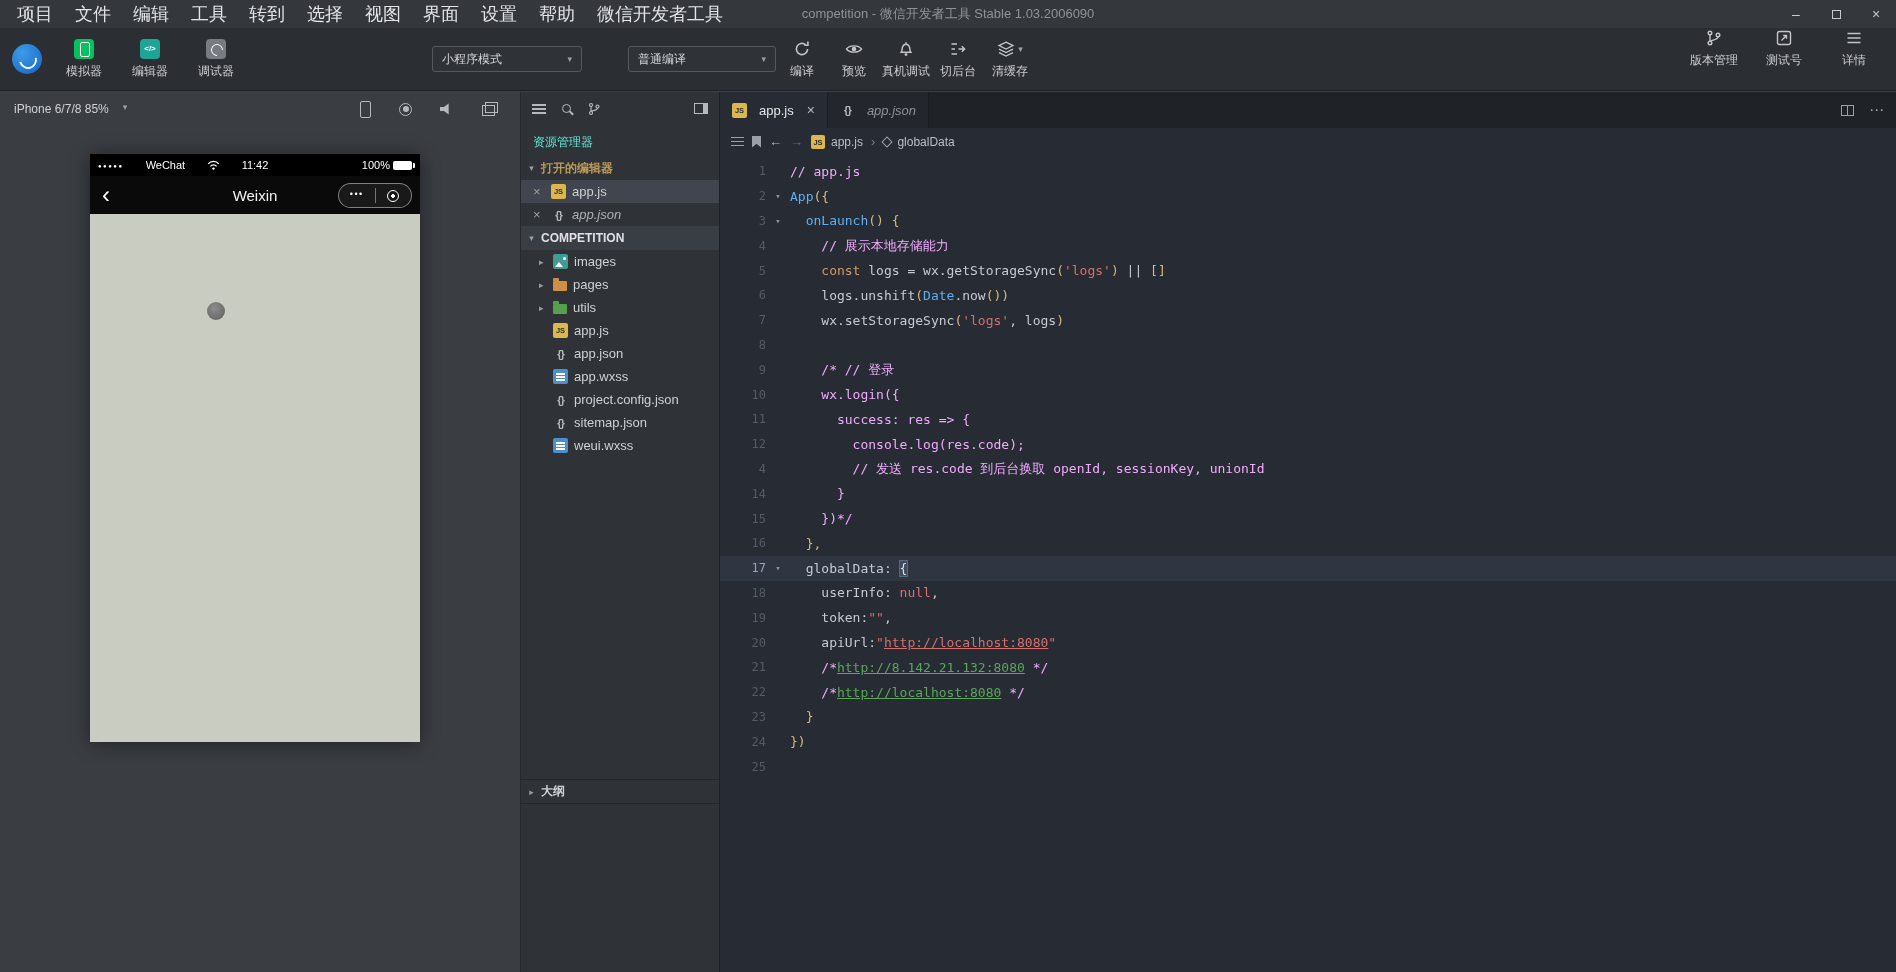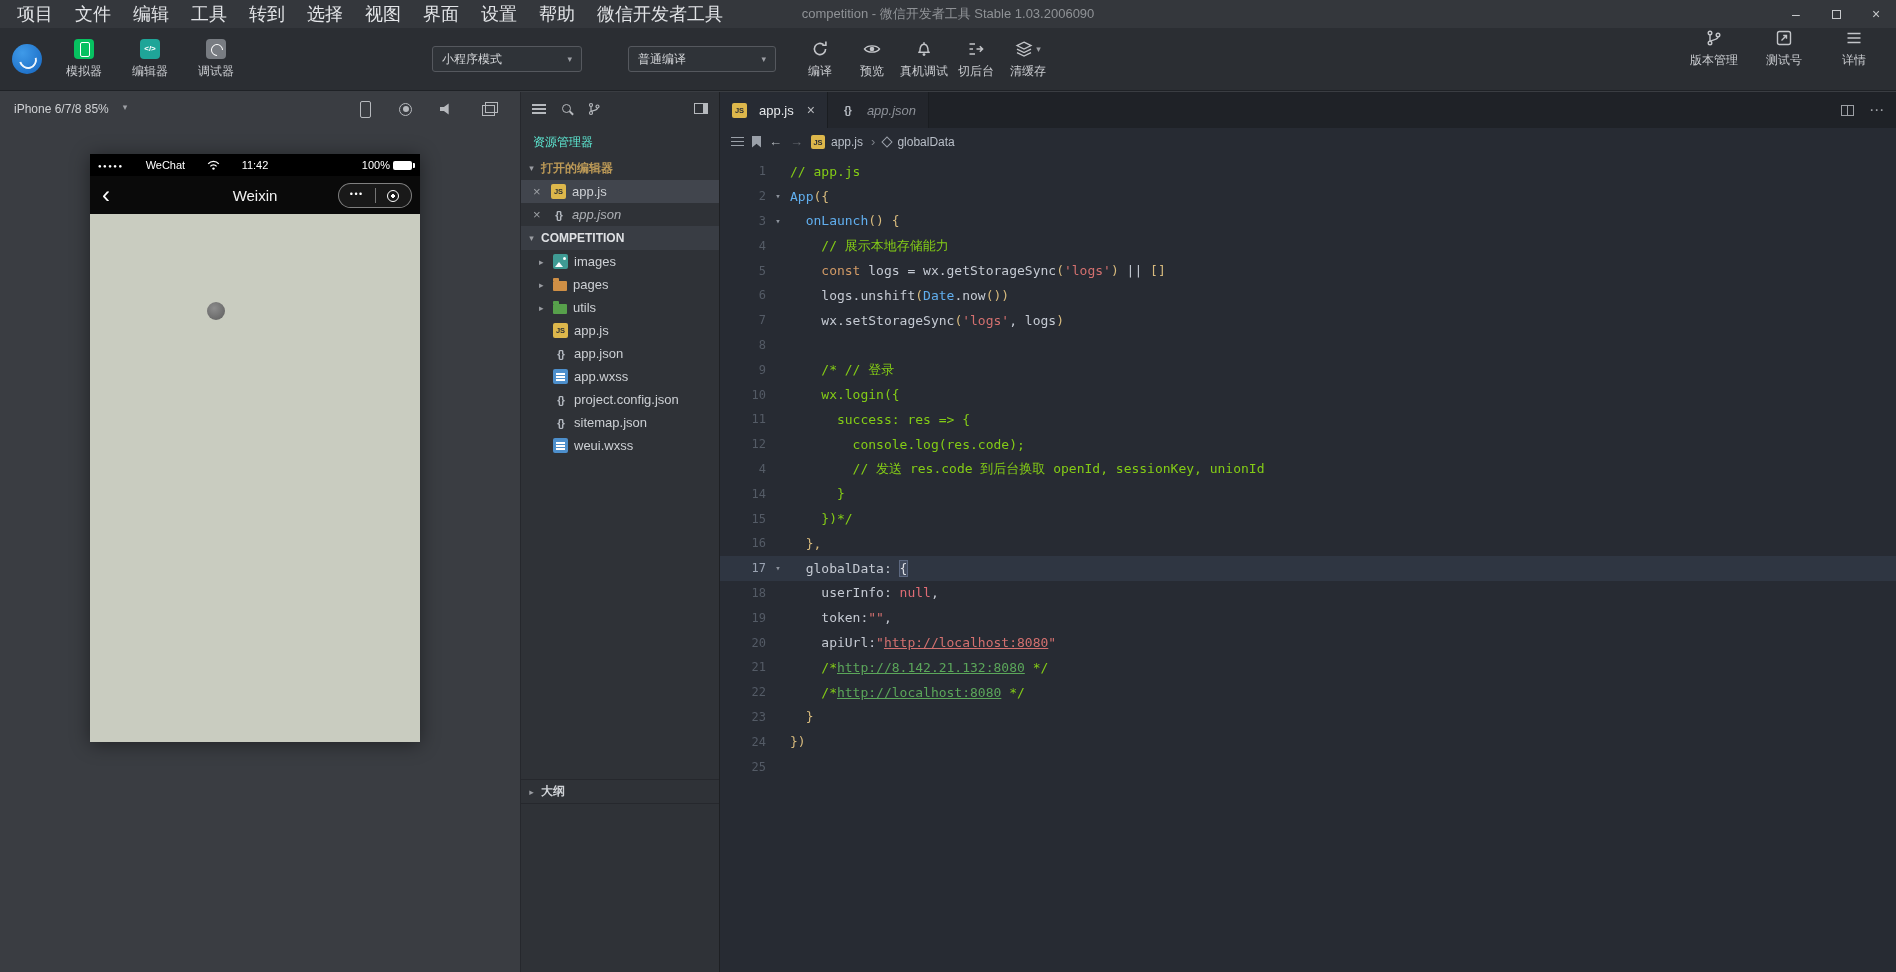--- a/index.html
+++ b/index.html
@@ -25,21 +25,21 @@
   .tbtn .ic{height:20px;display:flex;align-items:center;justify-content:center}
   .sim-ic{width:20px;height:20px;border-radius:4px;background:#07c160;position:relative}
   .sim-ic::after{content:'';position:absolute;left:6px;top:3.5px;width:8px;height:13px;border:1.5px solid #fff;border-radius:2px}
   .edit-ic{width:20px;height:20px;border-radius:4px;background:#1fa598;color:#fff;font-size:8px;font-weight:bold;display:flex;align-items:center;justify-content:center}
   .debug-ic{width:20px;height:20px;border-radius:4px;background:#787c82;position:relative}
   .debug-ic::after{content:'';position:absolute;left:5px;top:5px;width:10px;height:10px;border:1.5px solid #fff;border-radius:50%;border-bottom-color:transparent;transform:rotate(-45deg)}
   .select{display:flex;align-items:center;justify-content:space-between;height:26px;border:1px solid #55585e;border-radius:3px;background:#2f3338;padding:0 9px;font-size:12px;color:#d2d4d7}
   .sel-caret{font-size:9px;color:#9da0a5;margin-left:8px}
   .tb-center{position:absolute;left:432px;top:0;height:100%;display:flex;align-items:center}
   .mode-select{width:150px}
-  .compile-select{width:148px;margin-left:46px;margin-right:18px}
+  .compile-select{width:148px;margin-left:46px;}
   .tb-center .tbtn{margin:0 2px}
   .cc-wrap{display:flex;align-items:center;gap:3px}
   .cc-caret{font-size:9px;color:#9da0a5}
   .tb-right{position:absolute;right:18px;top:0;height:100%;display:flex;align-items:flex-start;gap:22px}
 
   
   .workspace{position:absolute;top:92px;left:0;right:0;bottom:0;display:flex}
 
   
   .sim-panel{width:520px;background:#3a3d42;position:relative;flex-shrink:0}
@@ -133,21 +133,21 @@
   .bc-text{color:#b9bfc8}
 
   .code{flex:1;font-family:"DejaVu Sans Mono",monospace;font-size:13px;padding-top:4px;overflow:hidden}
   .code-line{display:flex;align-items:center;height:24.8px;white-space:pre}
   .code-line.current{background:#2f3642}
   .ln{width:46px;text-align:right;color:#545b66;font-size:12px;flex-shrink:0;font-family:"DejaVu Sans Mono",monospace}
   .code-line.current .ln{color:#9aa3b2}
   .fold{width:24px;text-align:center;font-size:9px;color:#8d939d;flex-shrink:0}
   .ct{flex:1}
   .tk-p{color:#c5cad3}
-  .tk-c{color:#84cc16}
+  .tk-c{color:#f0abfc}
   .tk-k{color:#d19a66}
   .tk-f{color:#61afef}
   .tk-s{color:#d3706f}
   .tk-n{color:#e06c75}
   .tk-b{color:#d7ba7d}
   .tk-su{color:#d3706f;text-decoration:underline}
   .tk-cu{color:#5ba65a;text-decoration:underline}
   .tk-bm{color:#dcdee3;background:#414a5c;box-shadow:0 0 0 1px #5c6880}
   svg{display:block}
 </style>

